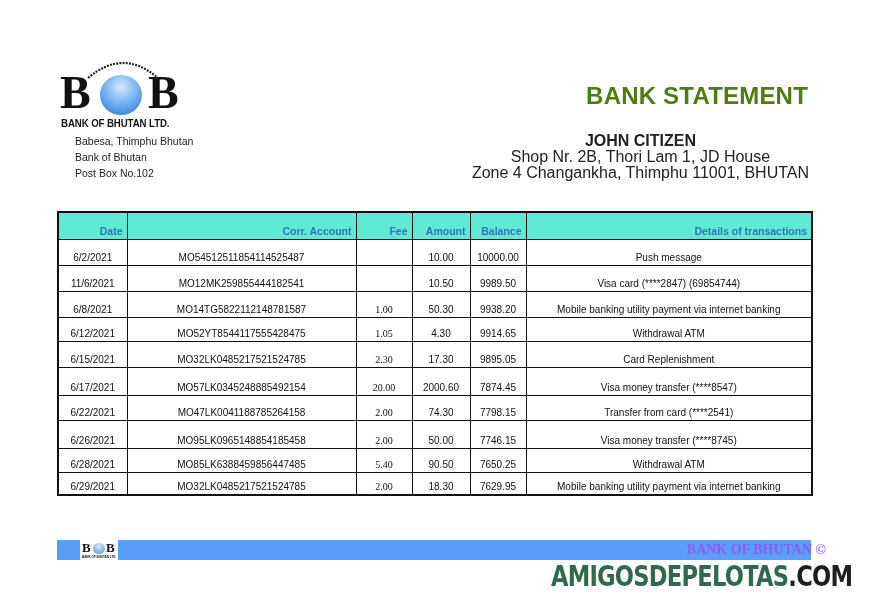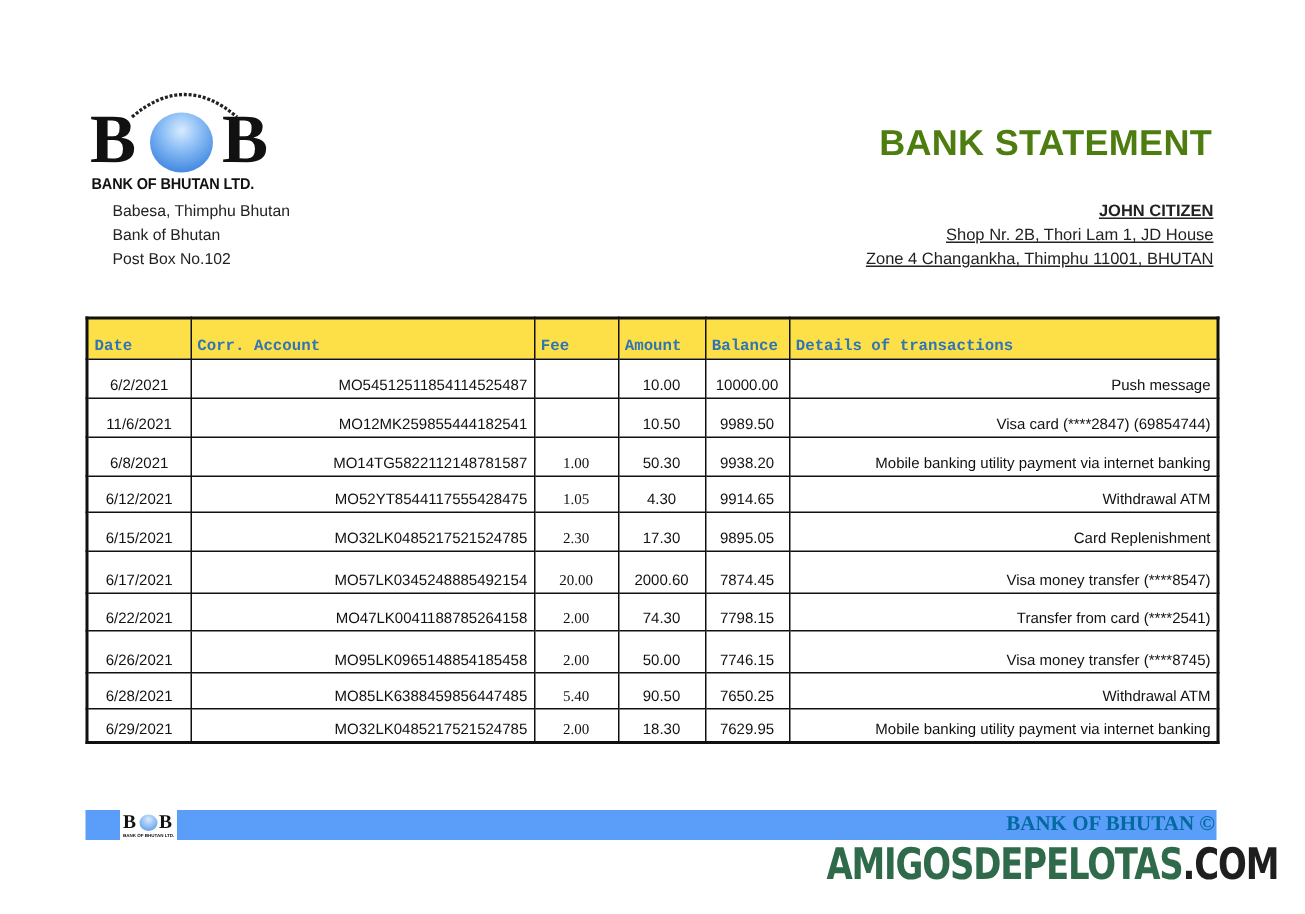--- a/index.html
+++ b/index.html
@@ -19,56 +19,56 @@
       background: radial-gradient(circle at 50% 30%, #d9ebff 0%, #8fc0f6 35%, #4a8fe3 75%, #3e7fd6 100%);
     }
     .logo .logo-text {
       position: absolute; left: 3px; top: 63px; font-size: 10.5px; font-weight: bold; color: #111;
       letter-spacing: -0.1px; white-space: nowrap; transform: scaleX(0.92); transform-origin: left;
     }
 
     .addr-left { position: absolute; left: 75px; top: 133px; font-size: 10.5px; line-height: 16px; color: #222; }
 
     .title { position: absolute; right: 62px; top: 82px; font-size: 24px; font-weight: bold; color: #4d7c0f; letter-spacing: 0.2px; }
-    .addr-right { position: absolute; right: 61px; top: 133px; font-size: 11px; line-height: 16px; text-align: right; color: #222; text-decoration: underline; }
+    .addr-right { position: absolute; right: 61px; top: 133px; font-size: 16px; line-height: 16px; text-align: center; color: #222; }
     .addr-right .name { font-weight: bold; }
 
     table.stmt {
       position: absolute; left: 57px; top: 211px; width: 756px;
       border-collapse: collapse; font-size: 10px; color: #111;
     }
     table.stmt th, table.stmt td { border: 1px solid #111; padding: 0 4px; }
     table.stmt thead tr { height: 27px; }
     table.stmt th {
-      background: #fde047; color: #2f75b5; font-weight: bold; font-size: 10.5px;
-      vertical-align: bottom; padding-bottom: 2px; text-align: left; font-family: Liberation Mono, monospace;
+      background: #5eead4; color: #2f75b5; font-weight: bold; font-size: 10.5px;
+      vertical-align: bottom; padding-bottom: 2px; text-align: right;
     }
     table.stmt { border: 2px solid #111; }
     table.stmt td { vertical-align: bottom; padding-bottom: 2px; }
     td.c-date { text-align: center; width: 69px; }
-    td.c-acct { text-align: right; width: 229px; }
+    td.c-acct { text-align: center; width: 229px; }
     td.c-fee { text-align: center; width: 56px; font-family: Liberation Serif, serif; }
     td.c-amt { text-align: center; width: 58px; }
     td.c-bal { text-align: center; width: 56px; padding: 0 1px 2px 1px; }
-    td.c-det { text-align: right; padding-left: 3px; }
+    td.c-det { text-align: center; padding-left: 3px; }
 
     .footer-bar {
       position: absolute; left: 57px; top: 540px; width: 754px; height: 20px; background: #5b9ef9;
     }
     .footer-logo {
       position: absolute; left: 80px; top: 540px; width: 38px; height: 20px; background: #ffffff;
     }
     .footer-logo .fb { position: absolute; top: 1px; font-family: "Liberation Serif", serif; font-size: 13px; font-weight: bold; color: #111; line-height: 14px; }
     .footer-logo .fb1 { left: 2px; }
     .footer-logo .fb2 { left: 26px; }
     .footer-logo .forb { position: absolute; left: 13px; top: 3px; width: 12px; height: 11px; border-radius: 50%; background: radial-gradient(circle at 50% 30%, #d9ebff, #4a8fe3); }
     .footer-logo .ftxt { position: absolute; left: 2px; top: 15px; font-size: 3px; font-weight: bold; color: #111; white-space: nowrap; }
     .footer-brand {
-      position: absolute; right: 60px; top: 540px; height: 20px; line-height: 20px;
-      font-family: "Liberation Serif", serif; font-weight: bold; font-size: 14px; color: #0369a1;
+      position: absolute; right: 44px; top: 540px; height: 20px; line-height: 20px;
+      font-family: "Liberation Serif", serif; font-weight: bold; font-size: 14px; color: #8b5cf6;
     }
 
     .watermark {
       position: absolute; right: 18px; top: 560px; font-family: "DejaVu Sans", sans-serif;
       font-weight: bold; font-size: 29px; letter-spacing: -1px; line-height: 32px;
       transform: scaleX(0.78); transform-origin: right;
     }
     .watermark .wm-main { color: #2f6b4b; }
     .watermark .wm-tld { color: #1e1e1e; }
   </style>

